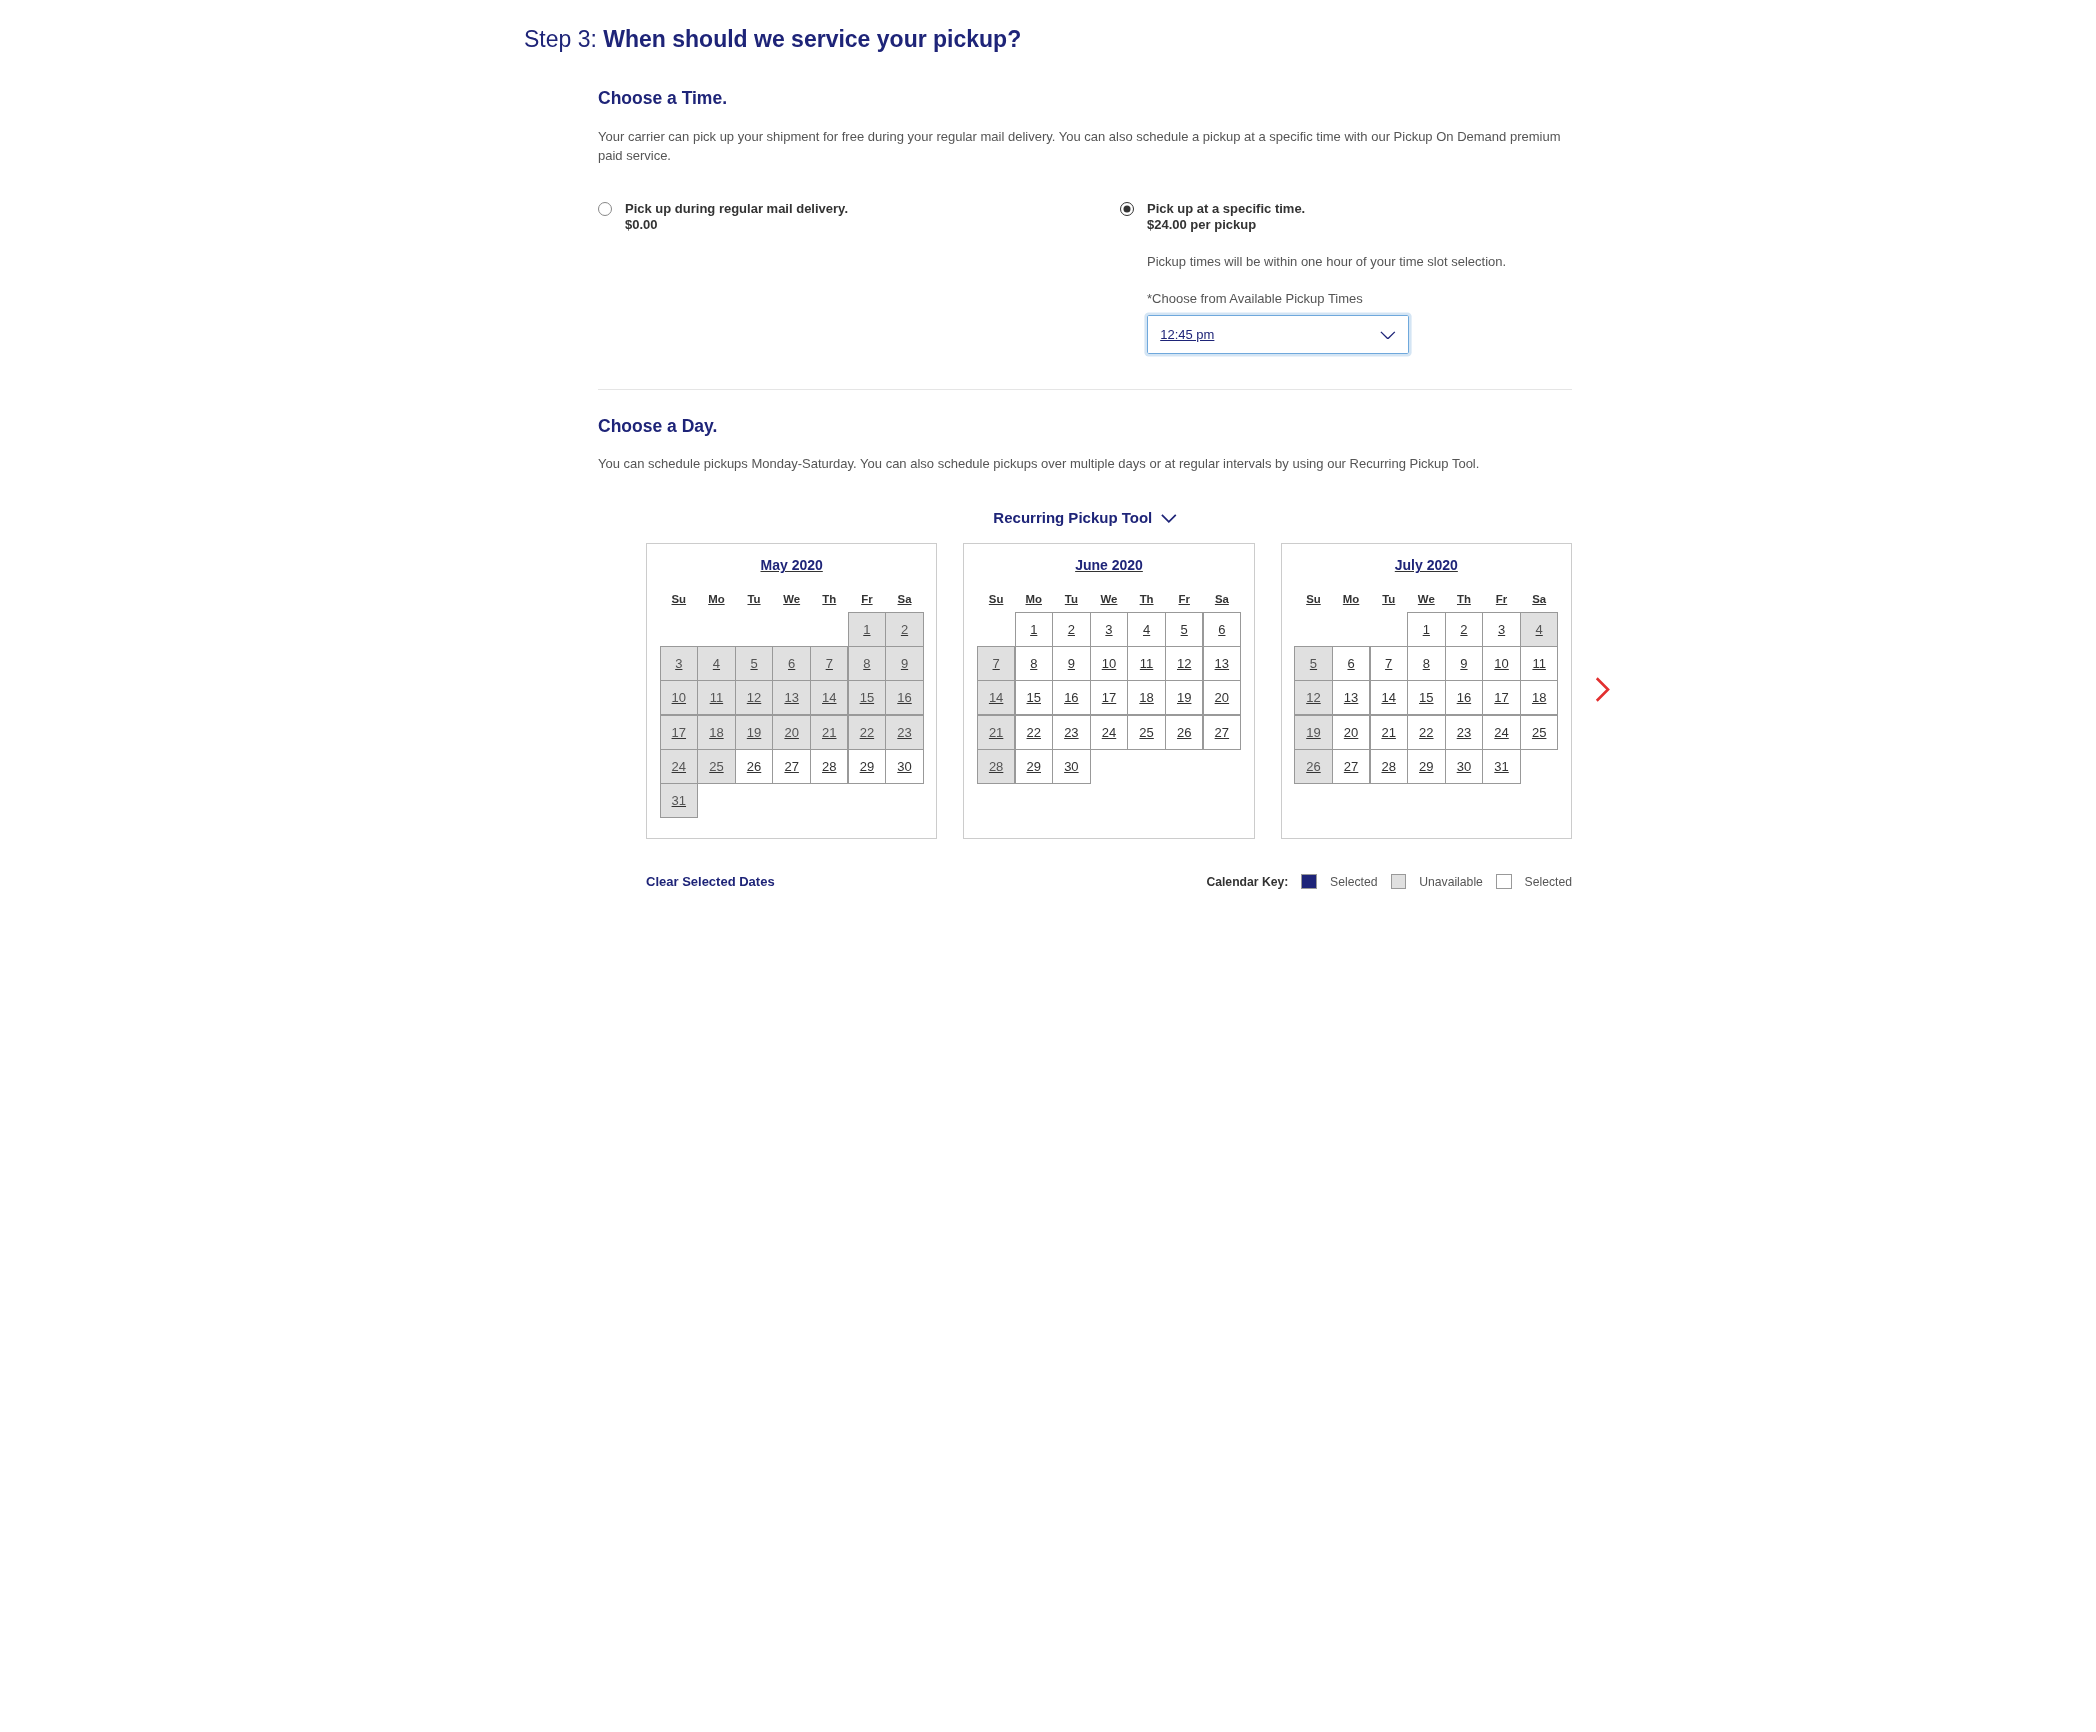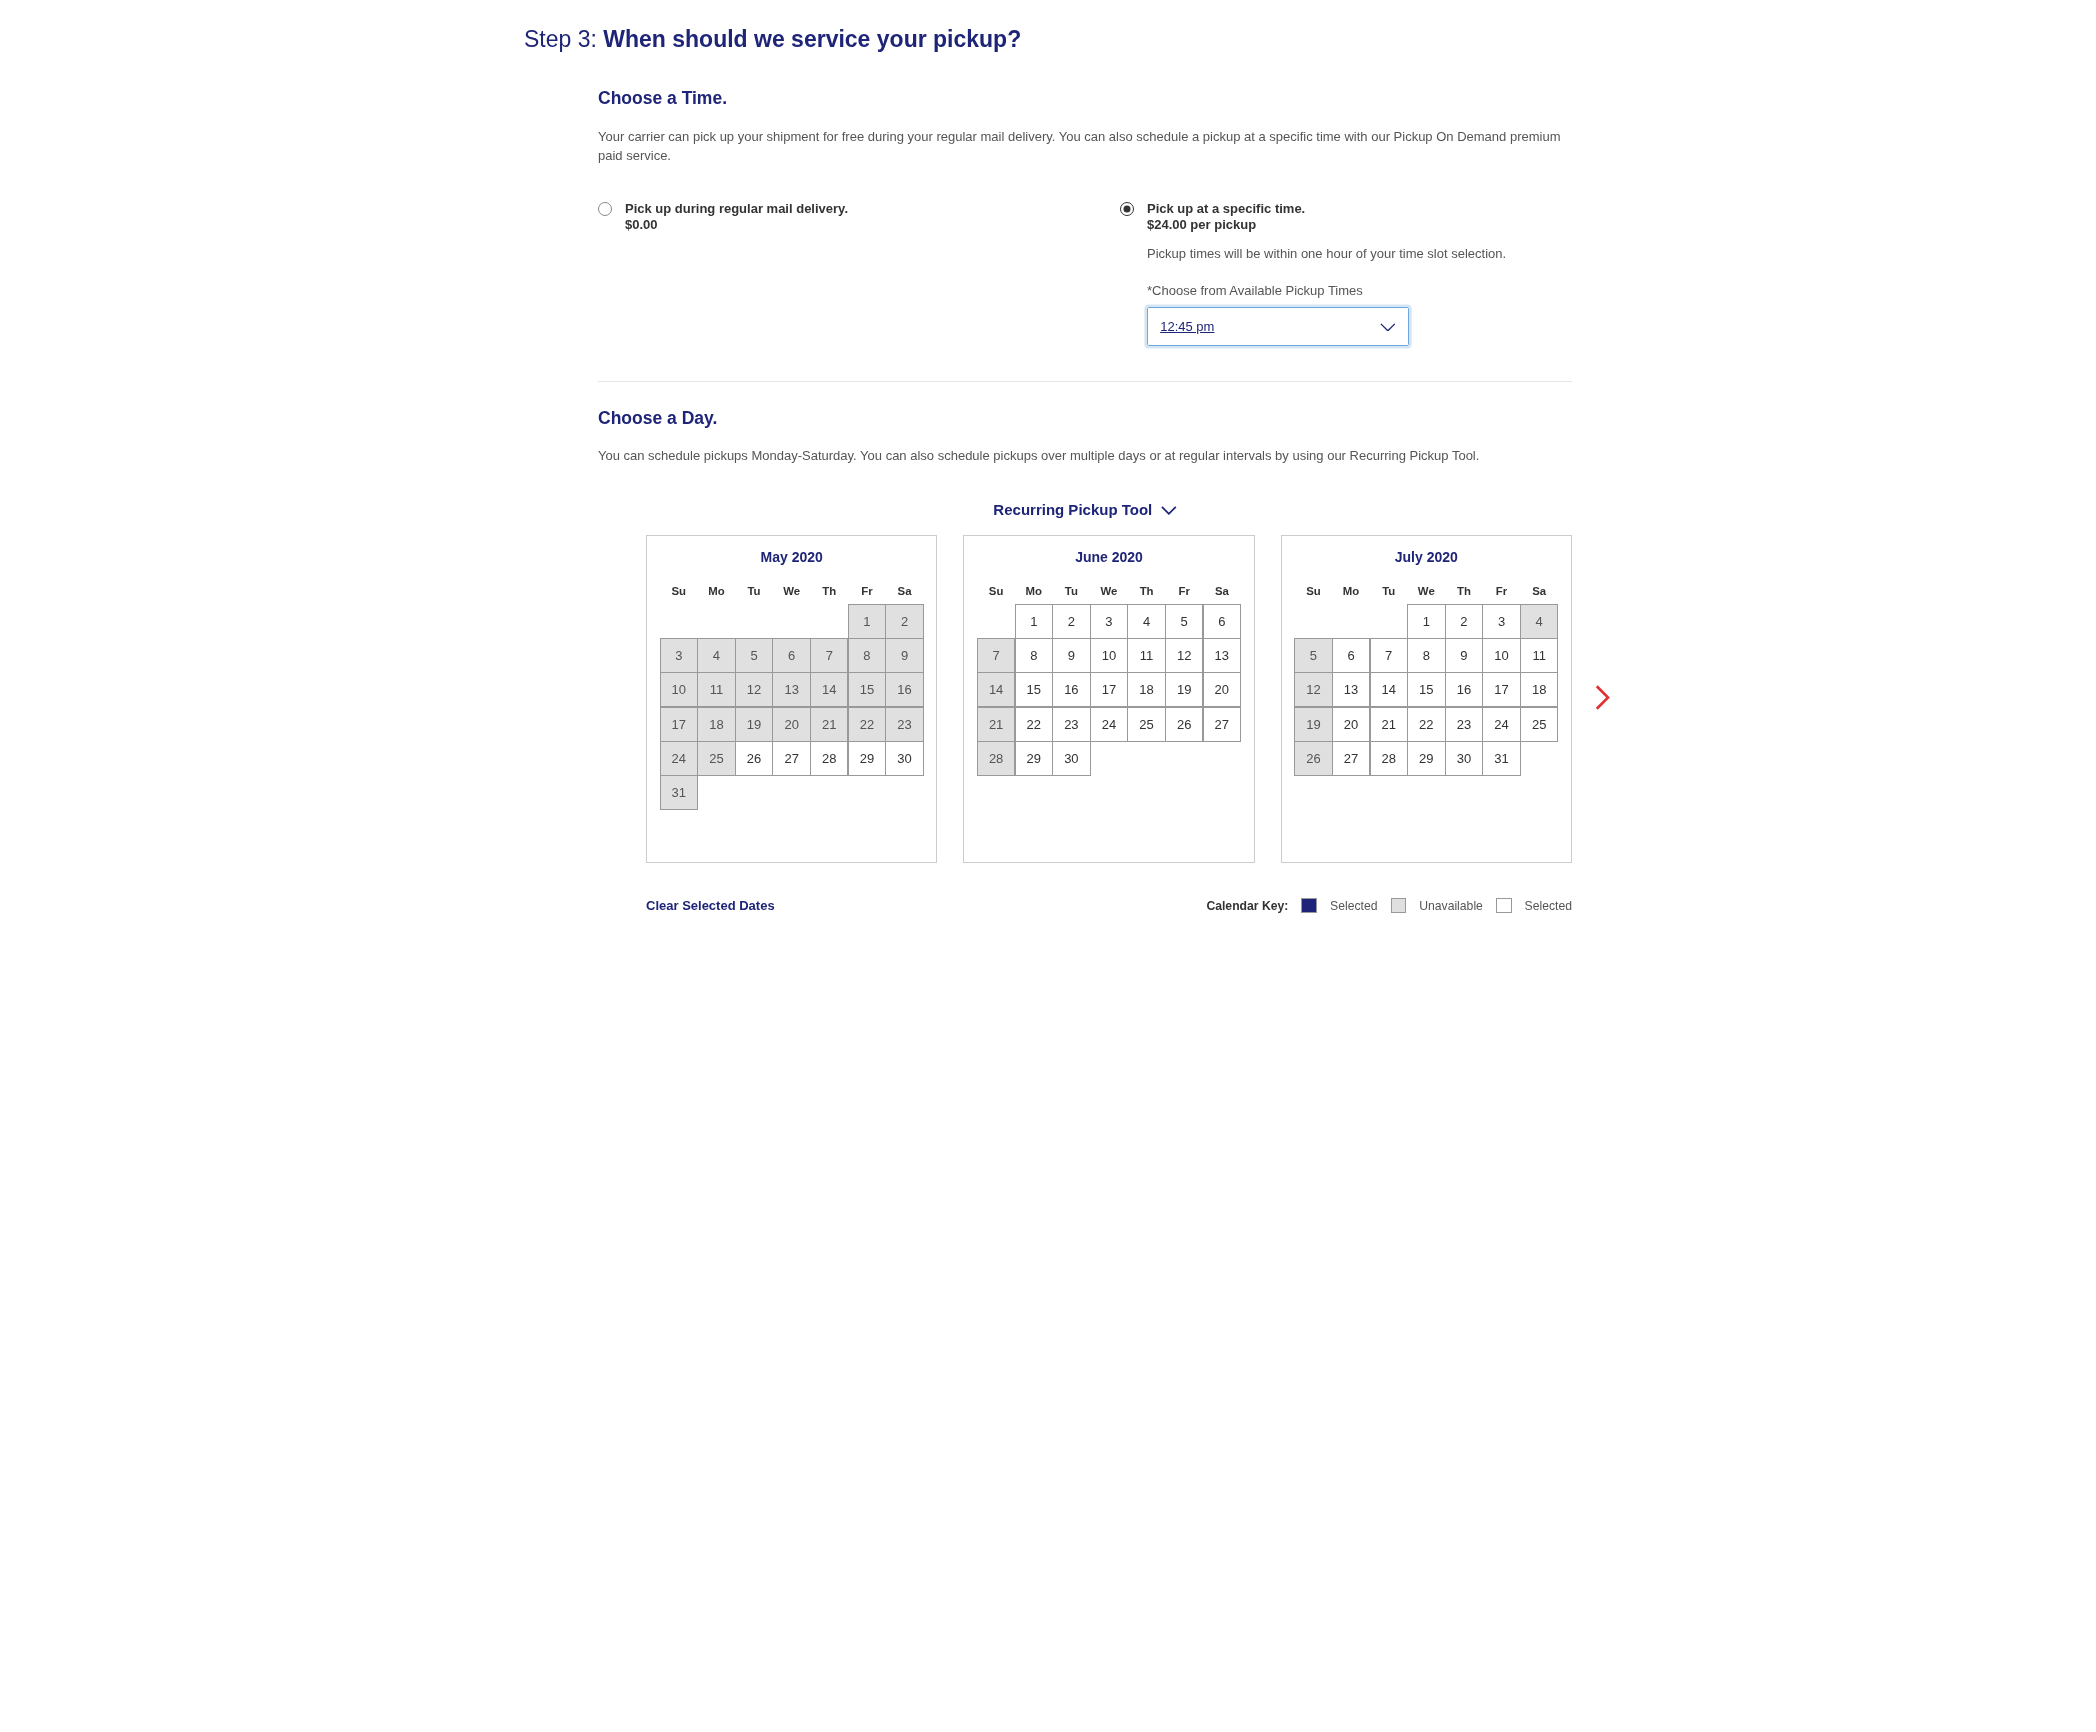--- a/index.html
+++ b/index.html
@@ -85,21 +85,21 @@
       color: #333;
     }
     .option-price {
       font-size: 13px;
       font-weight: 700;
       color: #333;
       margin-top: 1.7px;
     }
     .option-body {
       margin-left: 27px;
-      margin-top: 14px;
+      margin-top: 22px;
     }
     .option-note {
       font-size: 13px;
       color: #555;
       margin-bottom: 22px;
     }
     .dropdown-label {
       font-size: 13px;
       color: #555;
       margin-bottom: 8.7px;
@@ -148,22 +148,23 @@
     }
     .calendar-next {
       position: absolute;
       right: -39px;
       top: 50%;
       transform: translateY(-50%);
       cursor: pointer;
     }
     .calendar {
       border: 0.9px solid #ccc;
-      padding: 13px 13px 52px 13px;
+      padding: 13px 13px 20px 13px;
       flex: 1;
+      text-decoration: underline;
     }
     .calendar-title {
       text-align: center;
       font-size: 14px;
       font-weight: 700;
       color: #1e2478;
       margin-bottom: 13px;
     }
     .cal-grid {
       display: grid;

